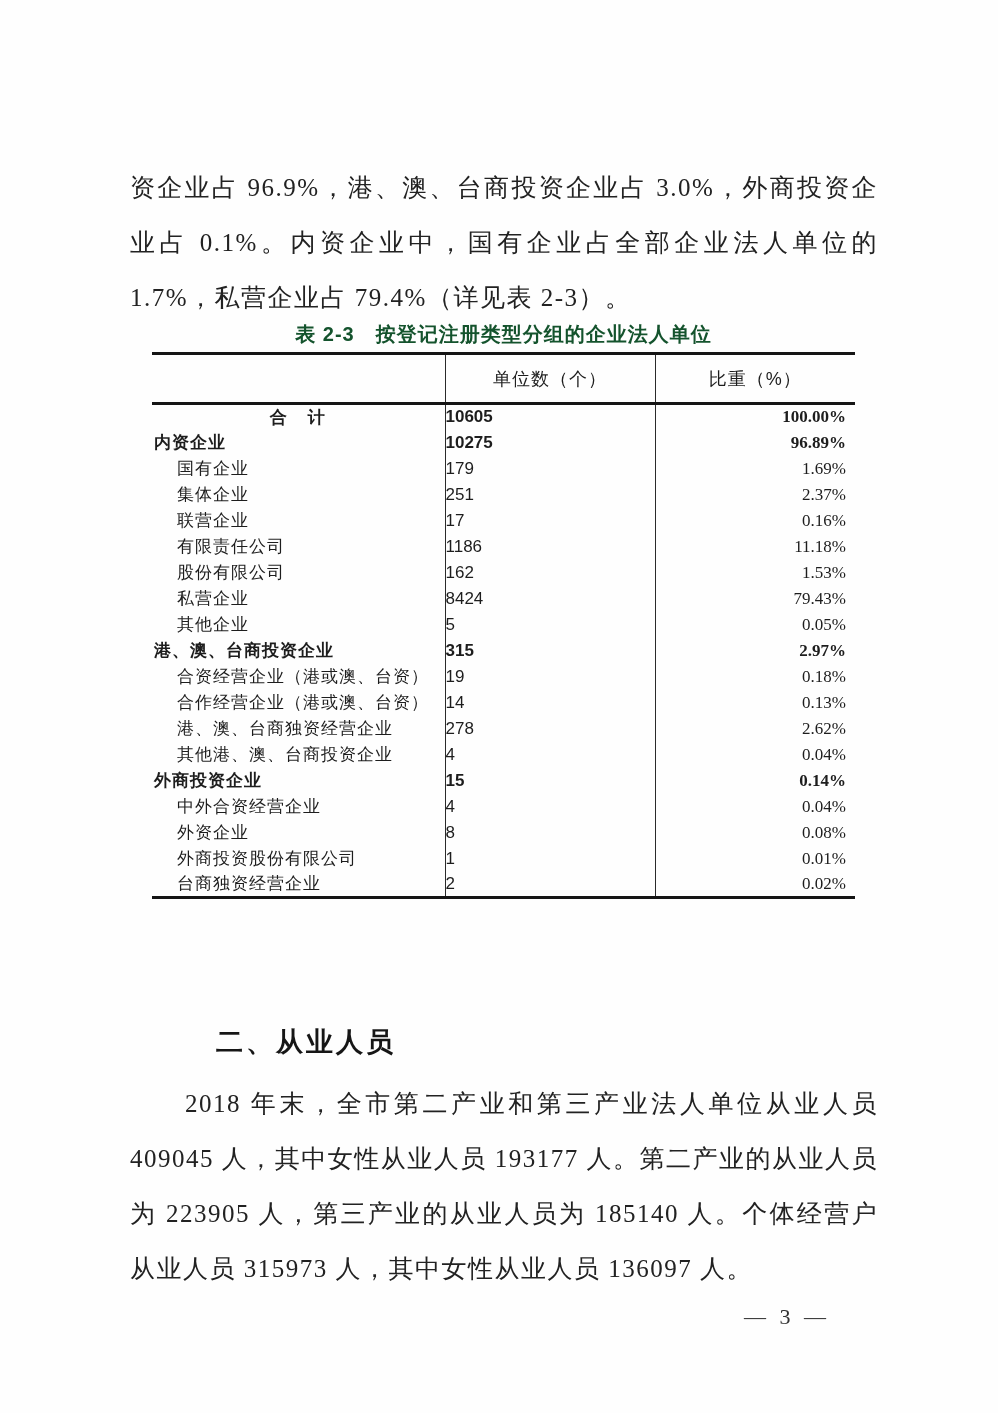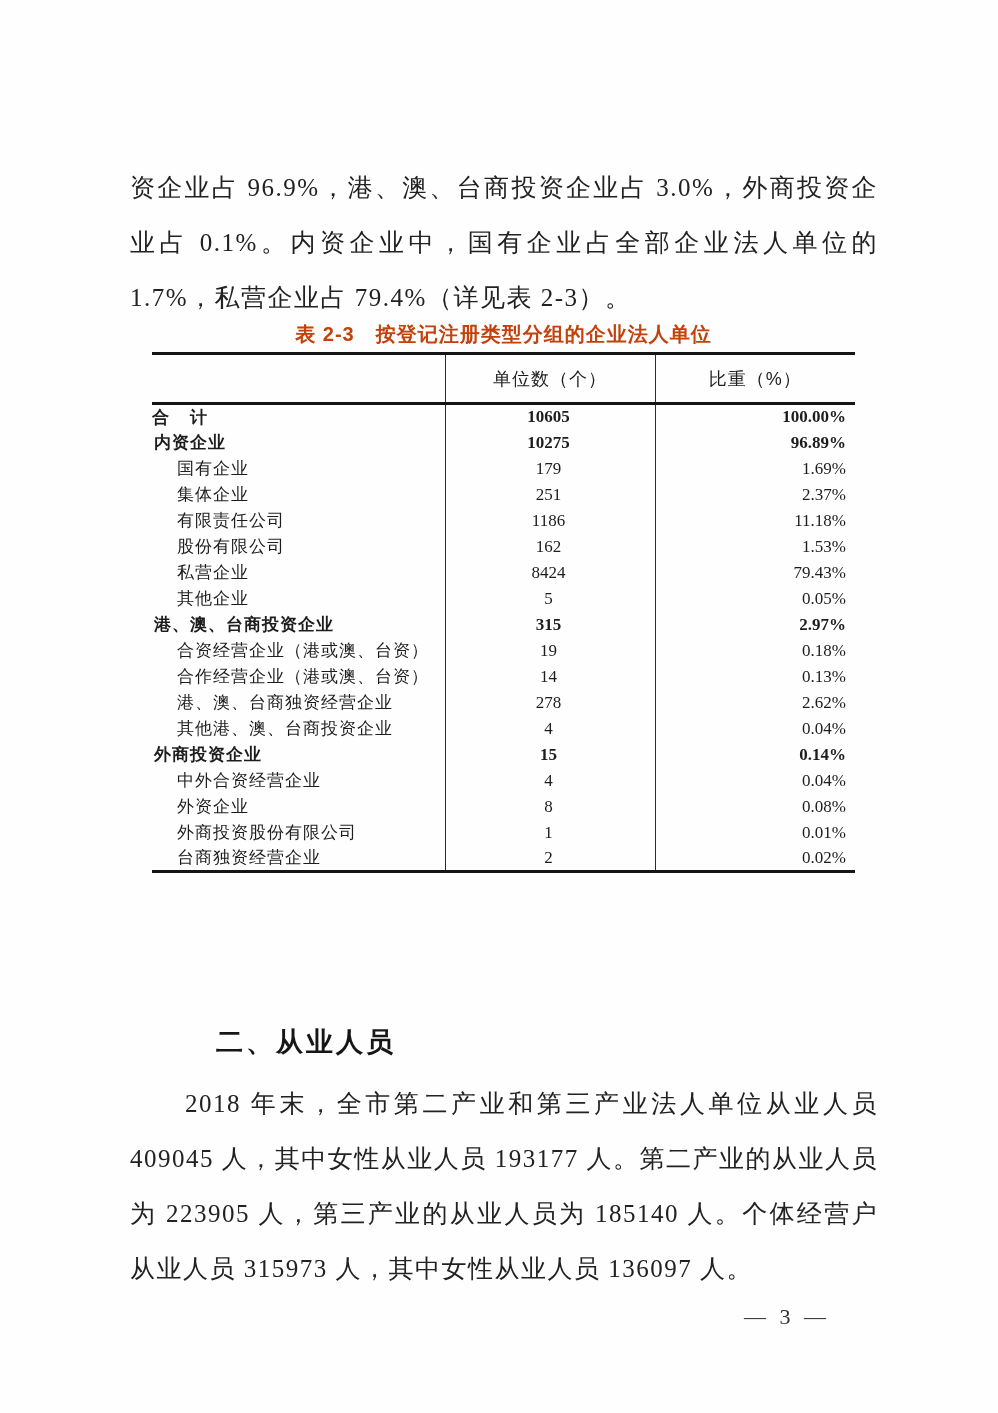--- a/index.html
+++ b/index.html
@@ -29,21 +29,21 @@
   .table-title {
     position: absolute;
     top: 321px;
     left: 152px;
     width: 703px;
     text-align: center;
     font-family: "Liberation Sans", "DejaVu Sans", sans-serif;
     font-weight: bold;
     font-size: 20px;
     letter-spacing: 1px;
-    color: #c2410c;
+    color: #14532d;
   }
 
   .stat-table {
     position: absolute;
     top: 352px;
     left: 152px;
     width: 703px;
     border-collapse: collapse;
     table-layout: fixed;
     border-top: 3px solid #151515;
@@ -62,28 +62,28 @@
     letter-spacing: 1px;
   }
   .col-mid { border-left: 1px solid #2a2a2a; border-right: 1px solid #2a2a2a; }
   .stat-table tbody td {
     height: 26px;
     vertical-align: middle;
     white-space: nowrap;
     overflow: hidden;
   }
   .cell-label { padding-left: 2px; letter-spacing: 1px; }
-  .cell-num  { text-align: center; padding-right: 3px; font-family: Liberation Serif, serif; }
+  .cell-num  { text-align: left; padding-right: 3px; font-family: Liberation Sans, sans-serif; }
   .cell-pct  { text-align: right; padding-right: 9px; font-family: "Liberation Serif", "DejaVu Serif", serif; }
   tr.row-item .cell-label { padding-left: 25px; }
   tr.row-total td, tr.row-group td { font-weight: bold; }
   tr.row-total .cell-label, tr.row-group .cell-label {
     font-family: "Liberation Sans", "DejaVu Sans", sans-serif;
   }
-  tr.row-total .cell-label { padding-left: 0; letter-spacing: 2px; }
+  tr.row-total .cell-label { text-align: center; padding-left: 0; letter-spacing: 2px; }
 
   .section-heading {
     position: absolute;
     top: 1024px;
     left: 185px;
     font-family: "Liberation Sans", "DejaVu Sans", sans-serif;
     font-size: 27px;
     font-weight: bold;
     letter-spacing: 3px;
     color: #161616;
@@ -135,20 +135,25 @@
           <td class="cell-label">国有企业</td>
           <td class="cell-num col-mid">179</td>
           <td class="cell-pct">1.69%</td>
         </tr>
         <tr class="row-item">
           <td class="cell-label">集体企业</td>
           <td class="cell-num col-mid">251</td>
           <td class="cell-pct">2.37%</td>
         </tr>
         <tr class="row-item">
+          <td class="cell-label">联营企业</td>
+          <td class="cell-num col-mid">17</td>
+          <td class="cell-pct">0.16%</td>
+        </tr>
+        <tr class="row-item">
           <td class="cell-label">有限责任公司</td>
           <td class="cell-num col-mid">1186</td>
           <td class="cell-pct">11.18%</td>
         </tr>
         <tr class="row-item">
           <td class="cell-label">股份有限公司</td>
           <td class="cell-num col-mid">162</td>
           <td class="cell-pct">1.53%</td>
         </tr>
         <tr class="row-item">

